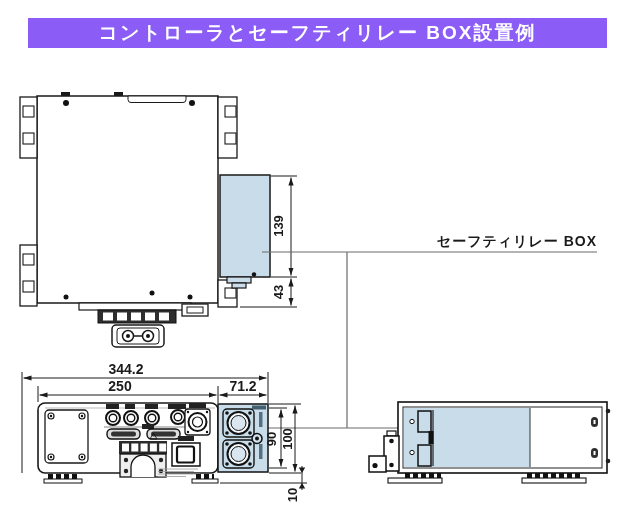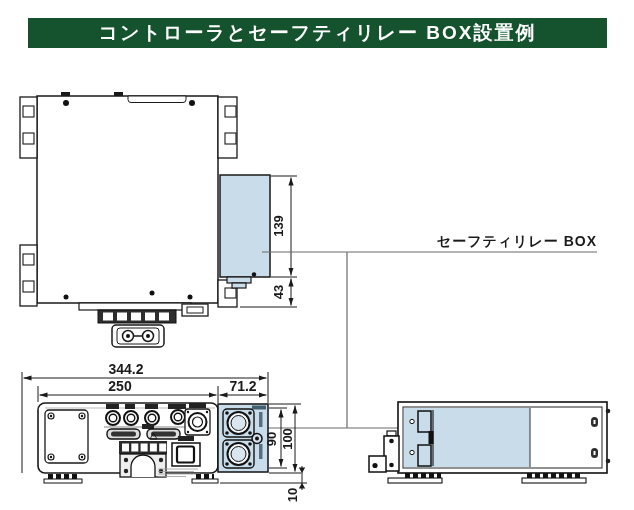--- a/index.html
+++ b/index.html
@@ -1,18 +1,18 @@
 <!DOCTYPE html>
 <html><head>
 <meta charset="utf-8">
 <style>
   html,body{margin:0;padding:0;background:#ffffff;}
   .stage{position:relative;width:634px;height:510px;background:#ffffff;overflow:hidden;
          font-family:"Liberation Sans","DejaVu Sans",sans-serif;}
-  .title-bar{position:absolute;left:28px;top:18px;width:579px;height:30px;background:#14532d;
+  .title-bar{position:absolute;left:28px;top:18px;width:579px;height:30px;background:#8b5cf6;
              display:flex;align-items:center;justify-content:center;}
   .title-bar span{color:#ffffff;font-size:19px;font-weight:bold;letter-spacing:2px;}
   svg{position:absolute;left:0;top:0;}
   .dim-text{font-size:13px;font-weight:bold;fill:#1a1a1a;}
   .dim-text-lg{font-size:14px;font-weight:bold;fill:#1a1a1a;}
   .callout-text{font-size:14px;font-weight:bold;fill:#1a1a1a;letter-spacing:1px;}
 </style>
 </head>
 <body>
 

